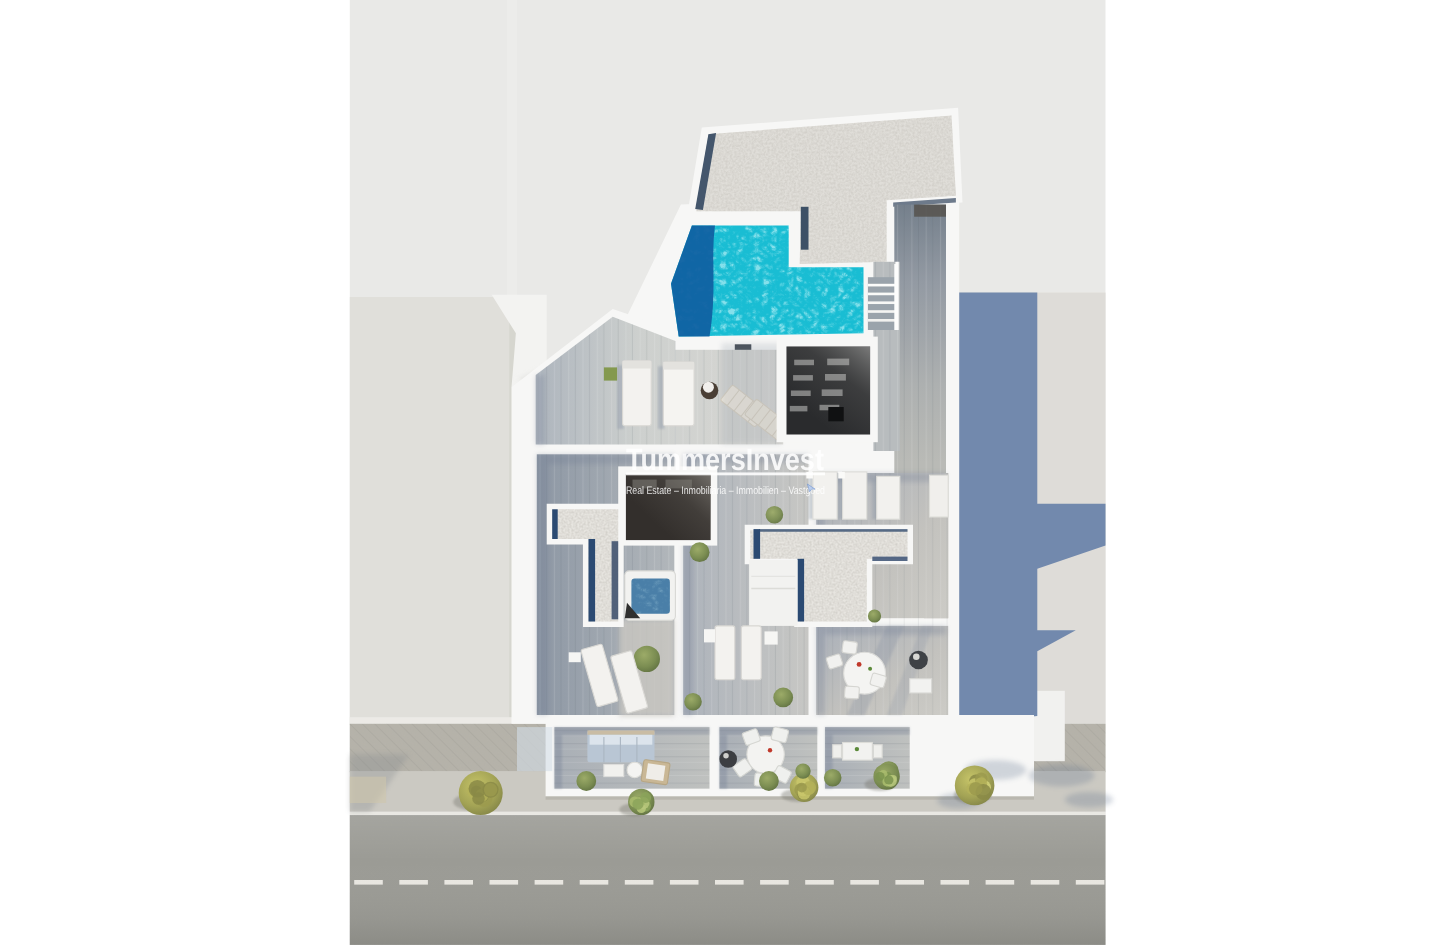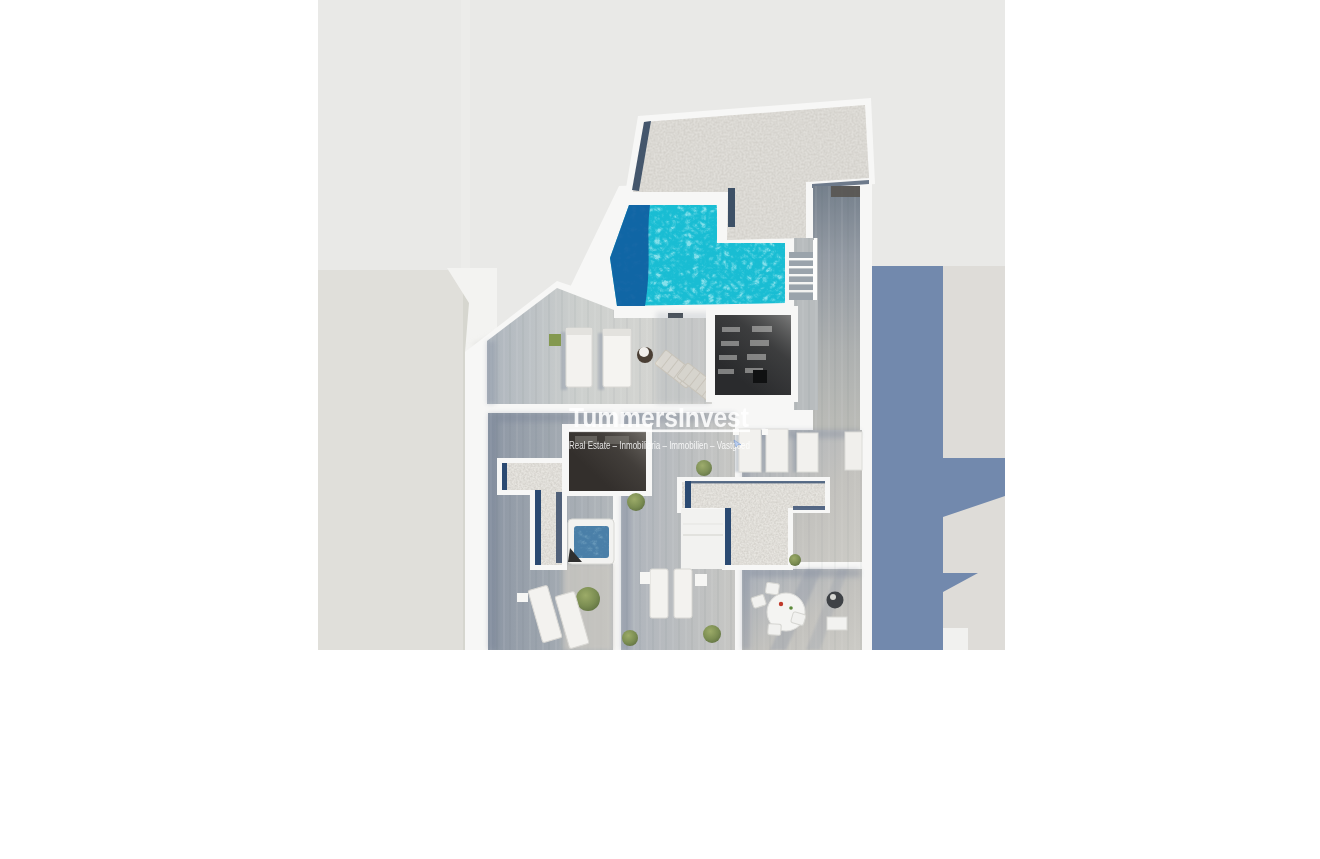--- a/index.html
+++ b/index.html
@@ -1,16 +1,16 @@
 <!DOCTYPE html>
 <html><head>
 <meta charset="utf-8">
 <style>
   html,body{margin:0;padding:0;background:#ffffff;}
-  #stage{position:relative;width:1320px;height:650px;overflow:hidden;background:#ffffff;
+  #stage{position:relative;width:1320px;height:859px;overflow:hidden;background:#ffffff;
          font-family:"Liberation Sans", sans-serif;}
   svg{position:absolute;top:0;left:0;}
 </style>
 </head>
 <body>
 <div id="stage">
 <svg width="1320" height="859" viewBox="0 0 1320 859">
 <defs>
   <filter id="speck" x="0" y="0" width="100%" height="100%">
     <feTurbulence type="fractalNoise" baseFrequency="0.5" numOctaves="2" seed="7" result="t"></feTurbulence>

